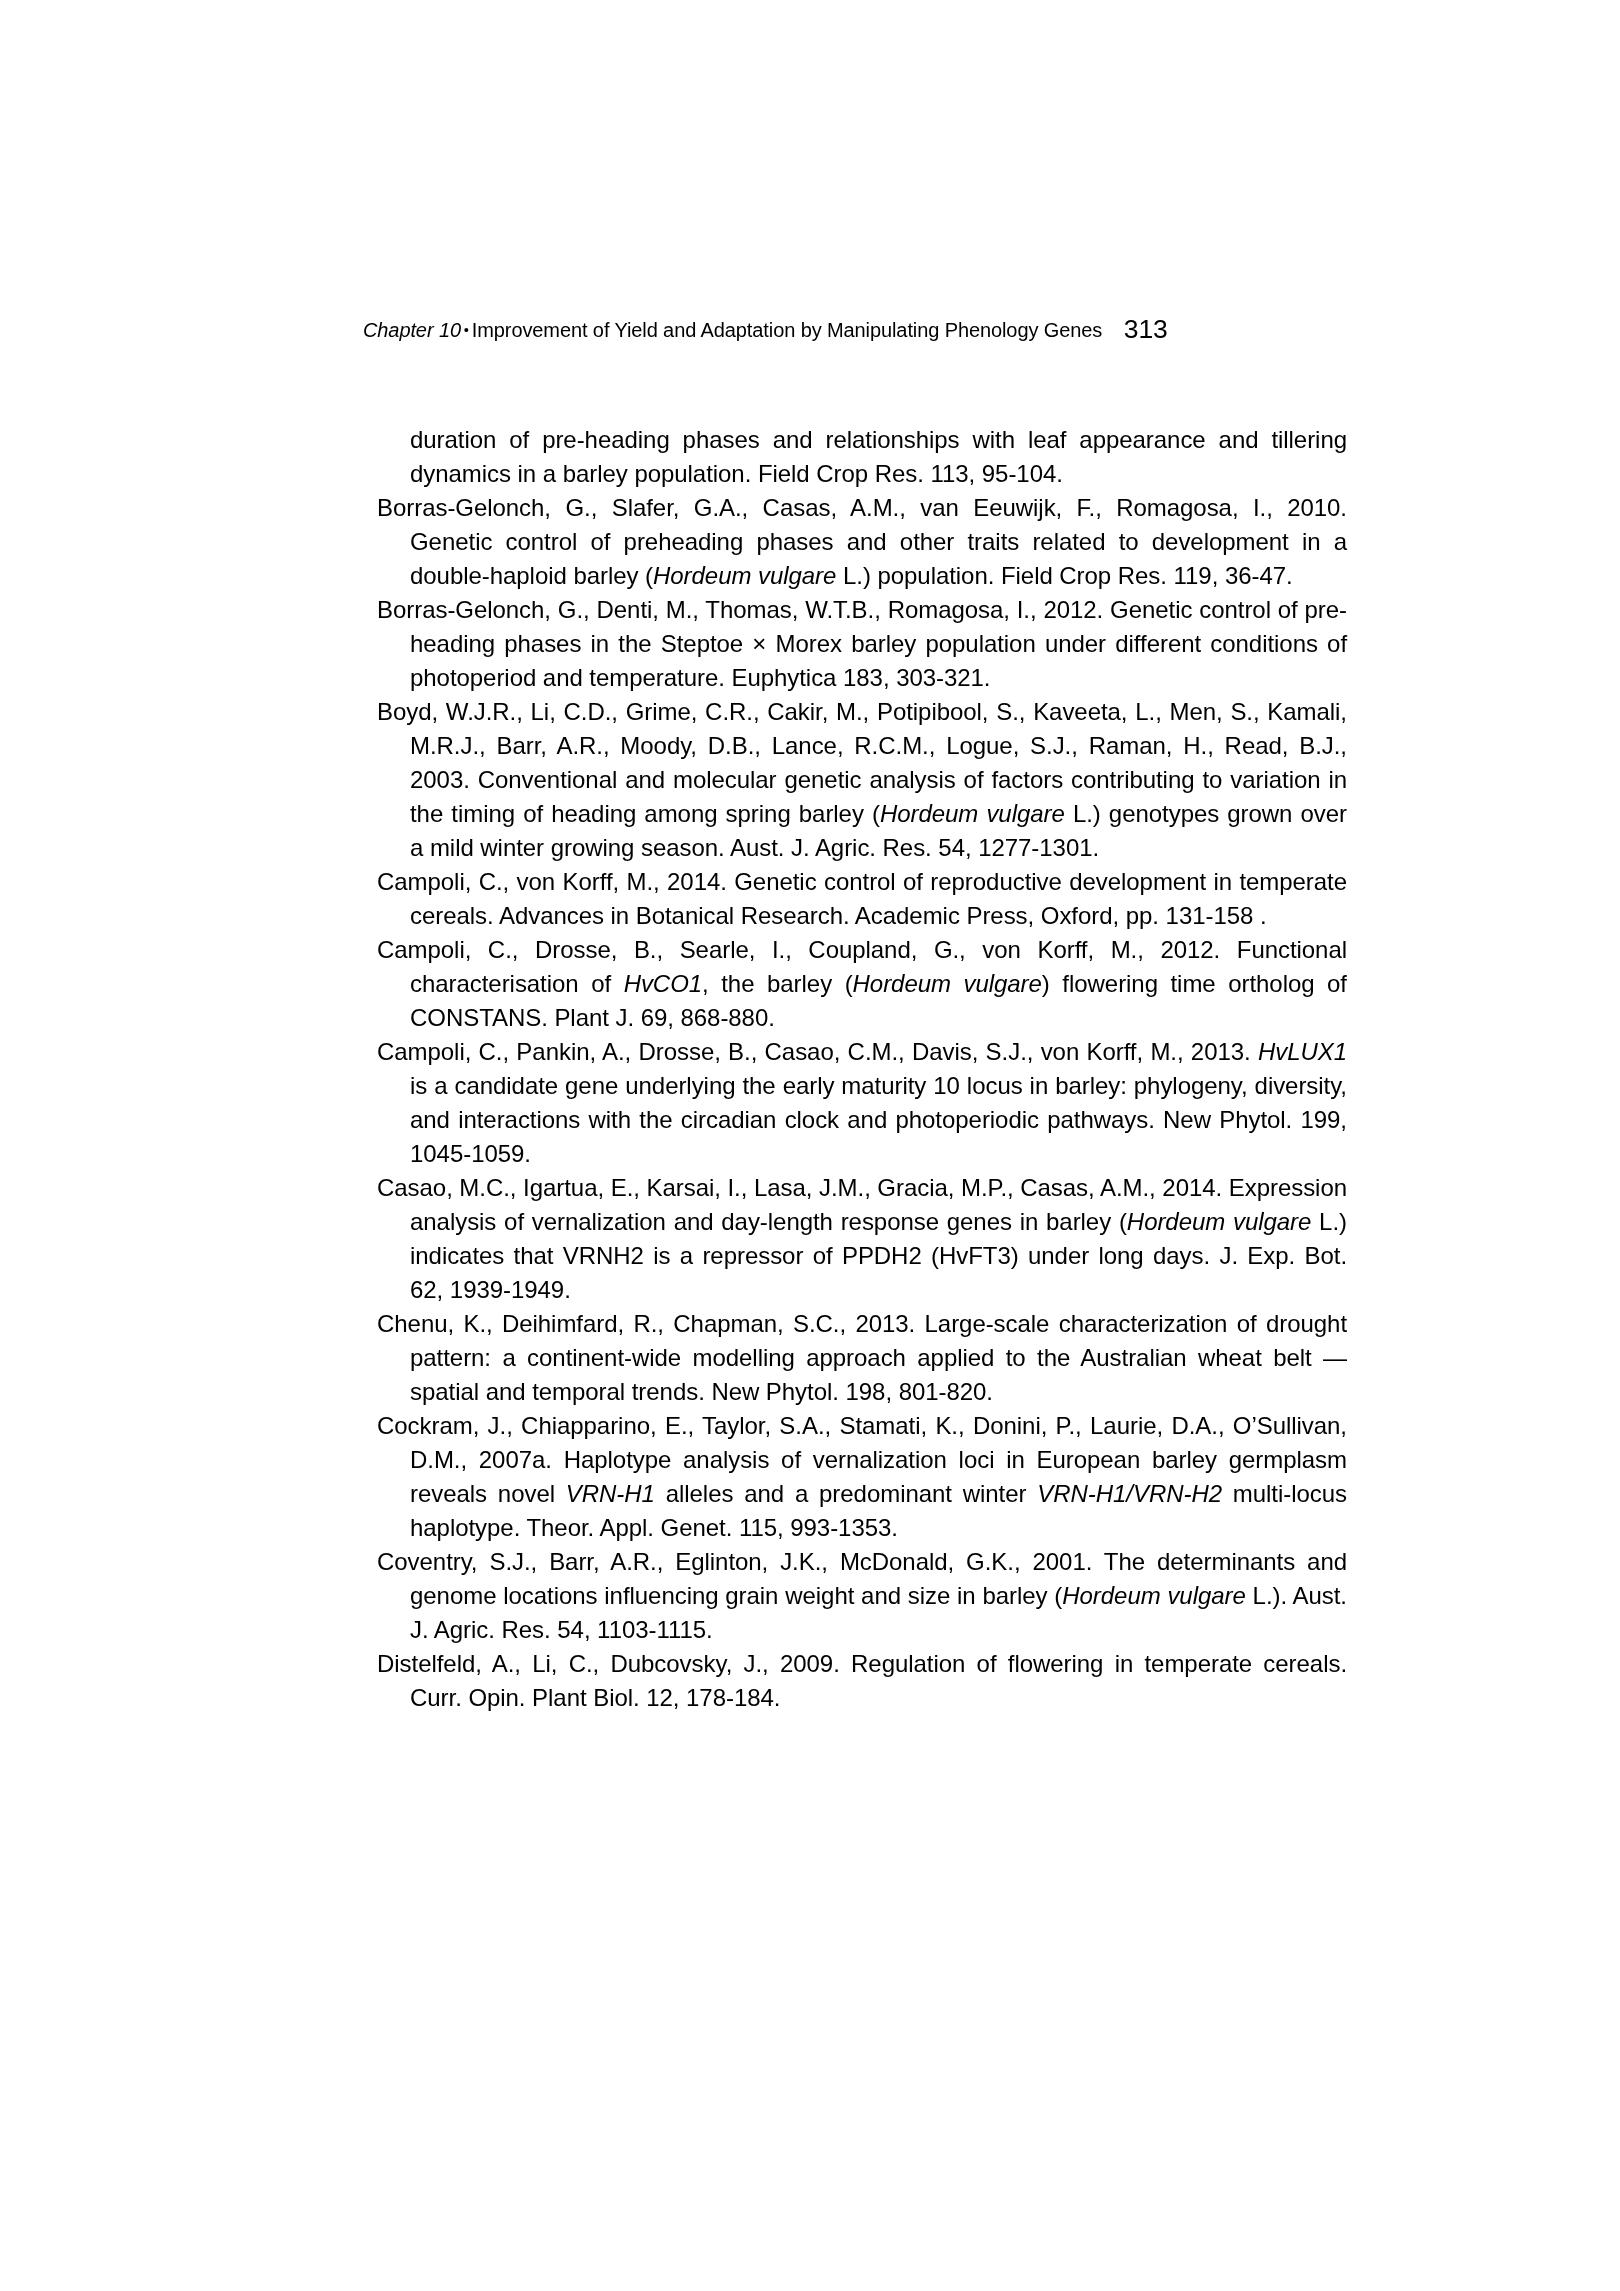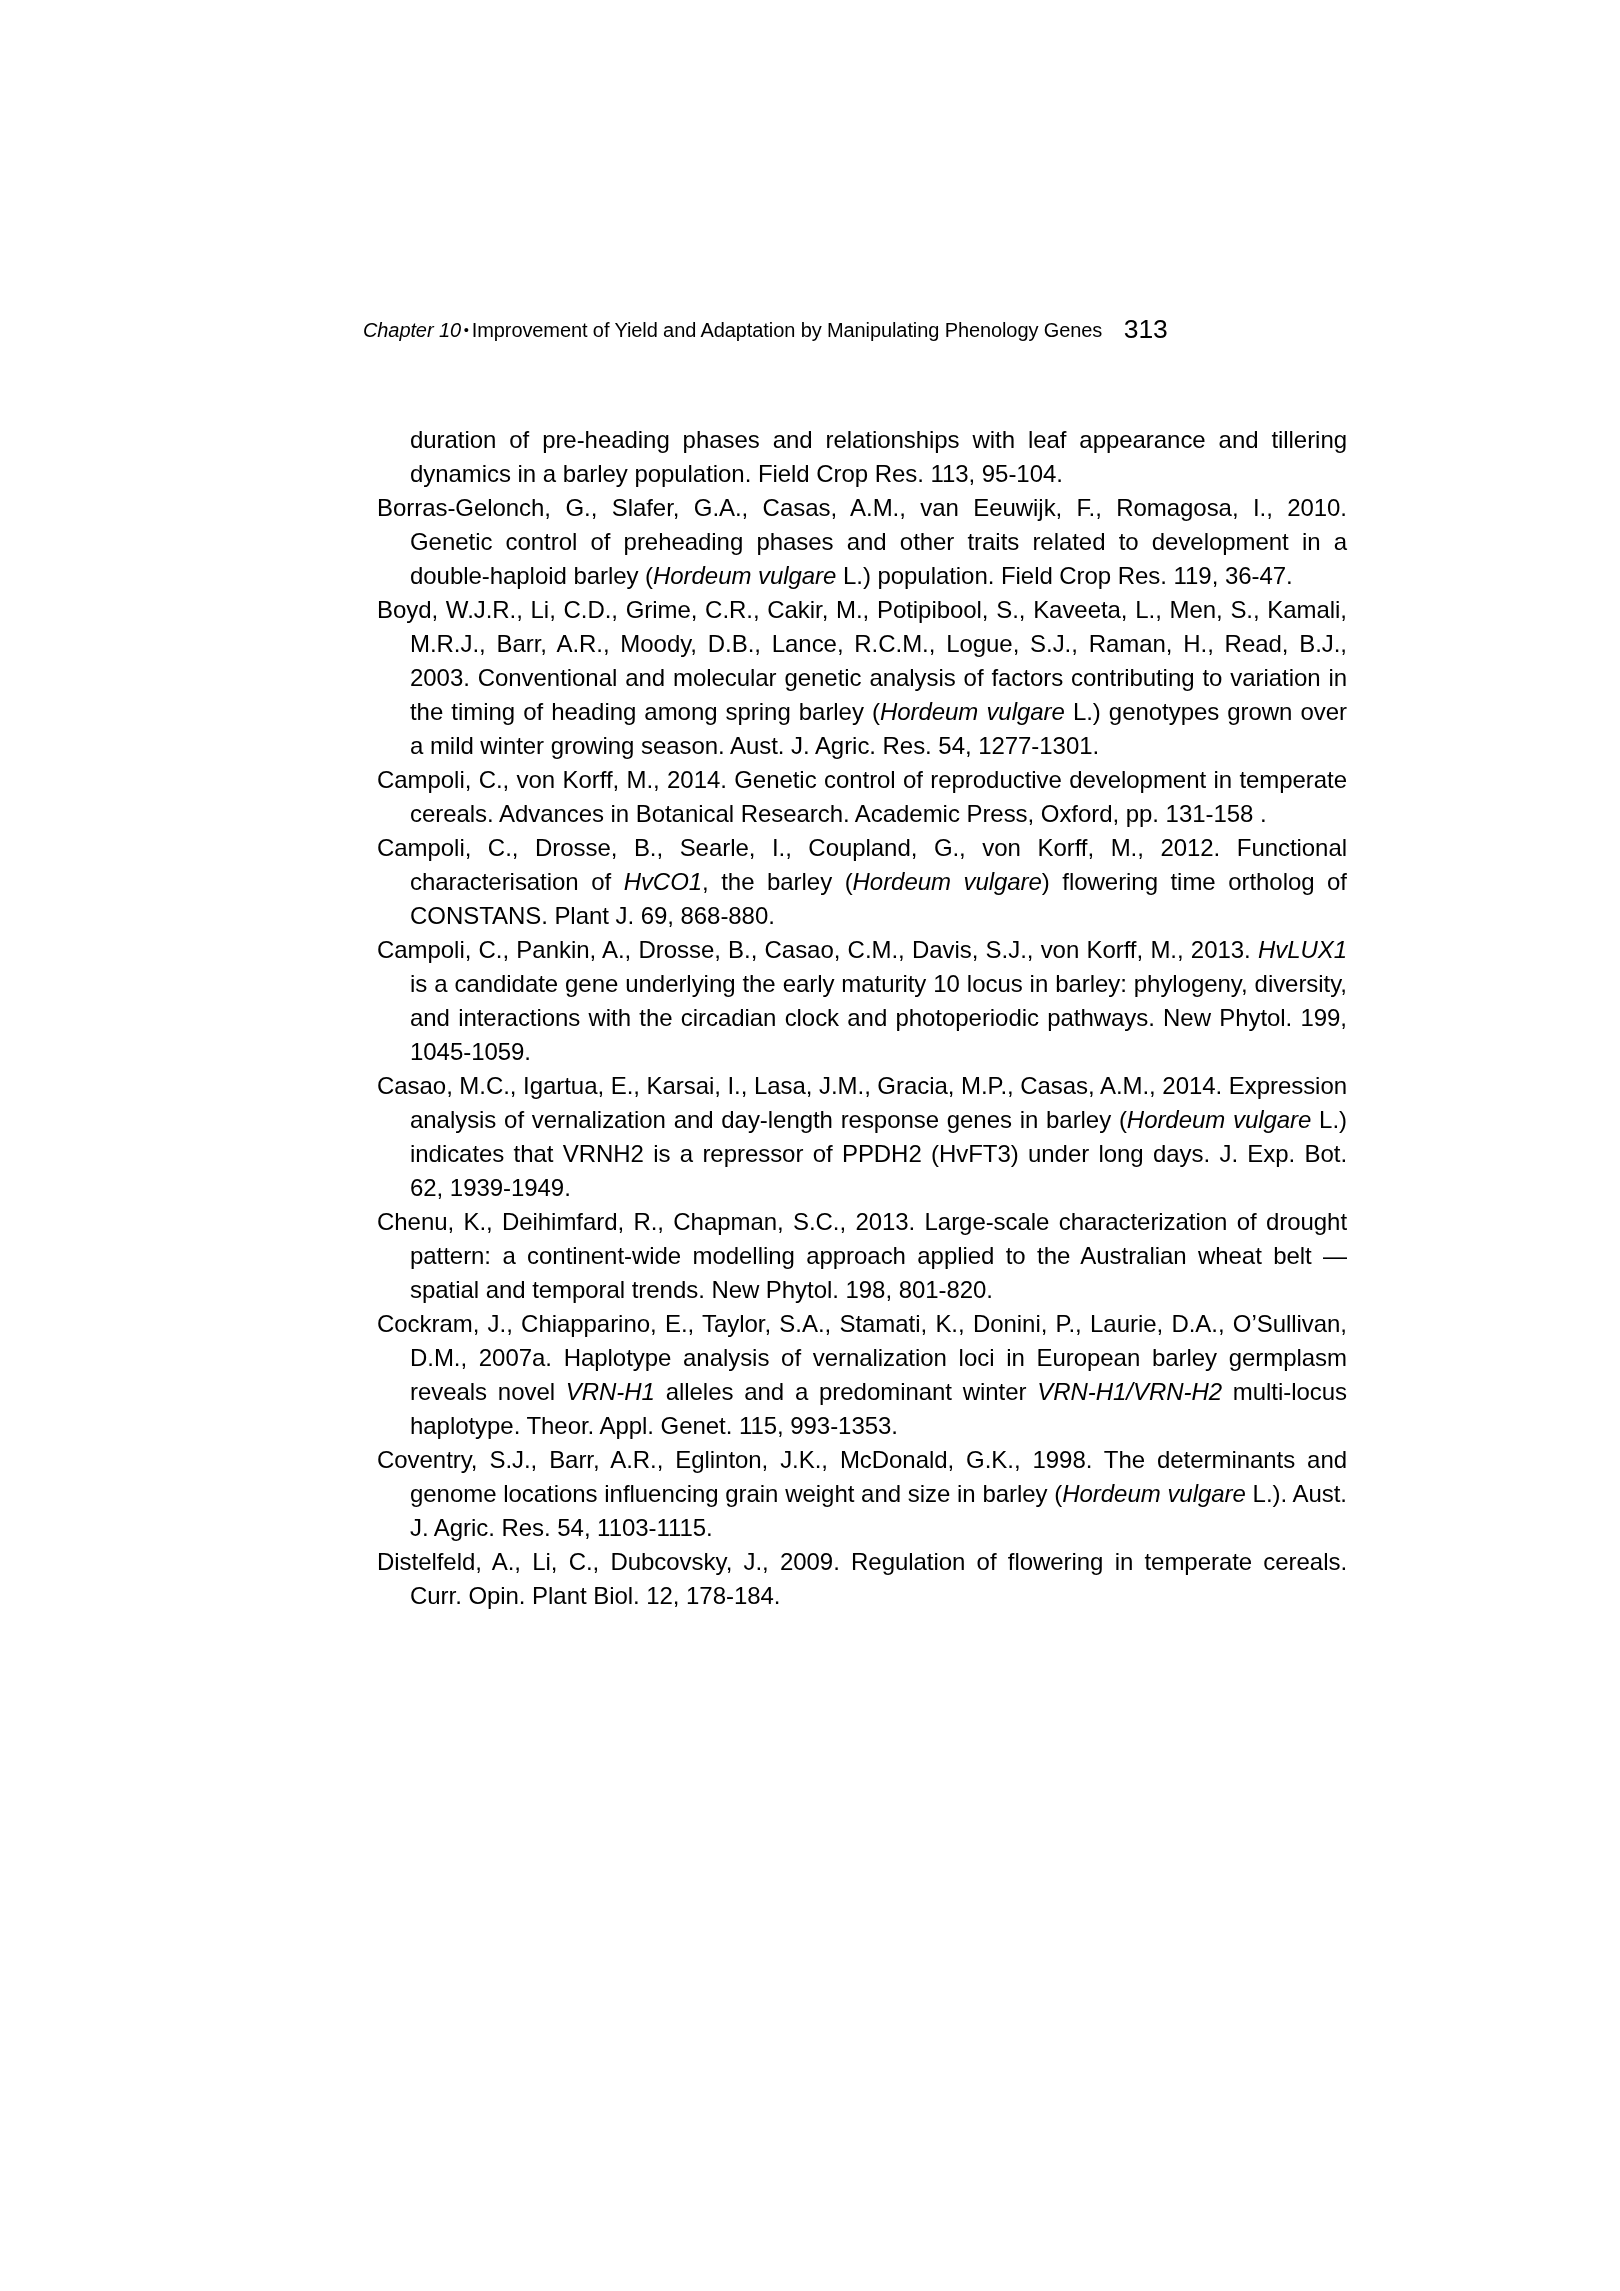--- a/index.html
+++ b/index.html
@@ -74,25 +74,26 @@
 
 <div class="page">
 
   <div class="header">
     <span class="chapter-label">Chapter 10</span><span class="bullet">•</span><span class="header-title">Improvement of Yield and Adaptation by Manipulating Phenology Genes</span><span class="page-number">313</span>
   </div>
 
   <div class="refs">
       <p class="ref first"><span>duration of pre-heading phases and relationships with leaf appearance and tillering dynamics in a barley population. Field Crop Res. 113, 95-104.</span></p>
       <p class="ref"><span>Borras-Gelonch, G., Slafer, G.A., Casas, A.M., van Eeuwijk, F., Romagosa, I., 2010. Genetic control of preheading phases and other traits related to development in a double-haploid barley (</span><i>Hordeum vulgare</i><span> L.) population. Field Crop Res. 119, 36-47.</span></p>
+      <p class="ref"><span>Borras-Gelonch, G., Denti, M., Thomas, W.T.B., Romagosa, I., 2012. Genetic control of pre-heading phases in the Steptoe × Morex barley population under different conditions of photoperiod and temperature. Euphytica 183, 303-321.</span></p>
       <p class="ref"><span>Boyd, W.J.R., Li, C.D., Grime, C.R., Cakir, M., Potipibool, S., Kaveeta, L., Men, S., Kamali, M.R.J., Barr, A.R., Moody, D.B., Lance, R.C.M., Logue, S.J., Raman, H., Read, B.J., 2003. Conventional and molecular genetic analysis of factors contributing to variation in the timing of heading among spring barley (</span><i>Hordeum vulgare</i><span> L.) genotypes grown over a mild winter growing season. Aust. J. Agric. Res. 54, 1277-1301.</span></p>
       <p class="ref"><span>Campoli, C., von Korff, M., 2014. Genetic control of reproductive development in temperate cereals. Advances in Botanical Research. Academic Press, Oxford, pp. 131-158 .</span></p>
       <p class="ref"><span>Campoli, C., Drosse, B., Searle, I., Coupland, G., von Korff, M., 2012. Functional characterisation of </span><i>HvCO1</i><span>, the barley (</span><i>Hordeum vulgare</i><span>) flowering time ortholog of CONSTANS. Plant J. 69, 868-880.</span></p>
       <p class="ref"><span>Campoli, C., Pankin, A., Drosse, B., Casao, C.M., Davis, S.J., von Korff, M., 2013. </span><i>HvLUX1</i><span> is a candidate gene underlying the early maturity 10 locus in barley: phylogeny, diversity, and interactions with the circadian clock and photoperiodic pathways. New Phytol. 199, 1045-1059.</span></p>
       <p class="ref"><span>Casao, M.C., Igartua, E., Karsai, I., Lasa, J.M., Gracia, M.P., Casas, A.M., 2014. Expression analysis of vernalization and day-length response genes in barley (</span><i>Hordeum vulgare</i><span> L.) indicates that VRNH2 is a repressor of PPDH2 (HvFT3) under long days. J. Exp. Bot. 62, 1939-1949.</span></p>
       <p class="ref"><span>Chenu, K., Deihimfard, R., Chapman, S.C., 2013. Large-scale characterization of drought pattern: a continent-wide modelling approach applied to the Australian wheat belt — spatial and temporal trends. New Phytol. 198, 801-820.</span></p>
       <p class="ref"><span>Cockram, J., Chiapparino, E., Taylor, S.A., Stamati, K., Donini, P., Laurie, D.A., O’Sullivan, D.M., 2007a. Haplotype analysis of vernalization loci in European barley germplasm reveals novel </span><i>VRN-H1</i><span> alleles and a predominant winter </span><i>VRN-H1/VRN-H2</i><span> multi-locus haplotype. Theor. Appl. Genet. 115, 993-1353.</span></p>
-      <p class="ref"><span>Coventry, S.J., Barr, A.R., Eglinton, J.K., McDonald, G.K., 1998. The determinants and genome locations influencing grain weight and size in barley (</span><i>Hordeum vulgare</i><span> L.). Aust. J. Agric. Res. 54, 1103-1115.</span></p>
+      <p class="ref"><span>Coventry, S.J., Barr, A.R., Eglinton, J.K., McDonald, G.K., 2001. The determinants and genome locations influencing grain weight and size in barley (</span><i>Hordeum vulgare</i><span> L.). Aust. J. Agric. Res. 54, 1103-1115.</span></p>
       <p class="ref"><span>Distelfeld, A., Li, C., Dubcovsky, J., 2009. Regulation of flowering in temperate cereals. Curr. Opin. Plant Biol. 12, 178-184.</span></p>
     </div>
 
 </div>
 
 
 </body></html>

